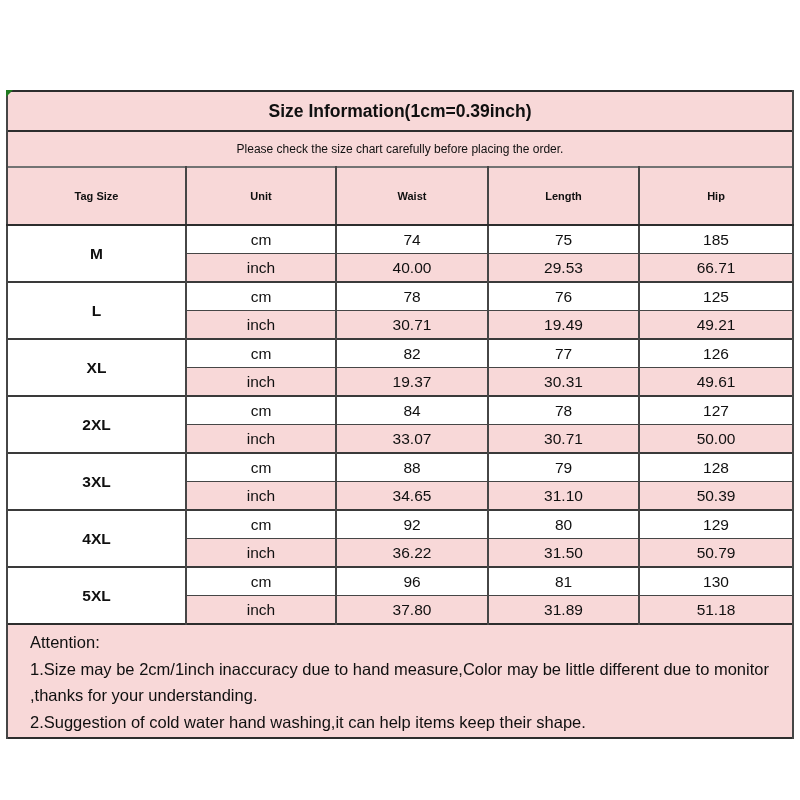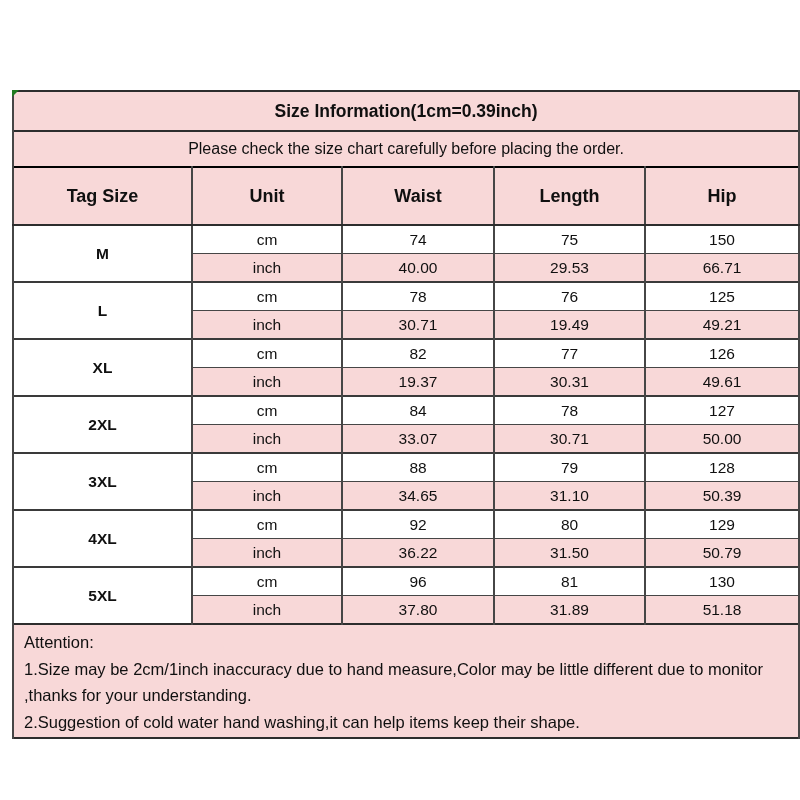--- a/index.html
+++ b/index.html
@@ -4,21 +4,21 @@
 <style>
   html, body {
     margin: 0; padding: 0;
     width: 800px; height: 800px;
     background: #ffffff;
     overflow: hidden;
     font-family: "Liberation Sans", "DejaVu Sans", sans-serif;
     color: #101010;
   }
   .canvas { position: relative; width: 800px; height: 800px; background: #ffffff; }
-  .size-sheet { position: absolute; left: 12px; top: 90px; width: 786px; }
+  .size-sheet { position: absolute; left: 6px; top: 90px; width: 786px; }
 
   table.size-table {
     width: 786px;
     border-collapse: collapse;
     table-layout: fixed;
     border: 2px solid #2d2d2d;
   }
   td {
     padding: 0;
     text-align: center;
@@ -26,36 +26,36 @@
     border-left: 2px solid var(--line, #464646);
     border-right: 2px solid var(--line, #464646);
     border-top: 1px solid var(--line, #464646);
     border-bottom: 1px solid var(--line, #464646);
     overflow: hidden;
     white-space: nowrap;
   }
   .pink { background: var(--pink, #f8d8d8); }
 
   .title-row td { height: 38px; font-weight: bold; font-size: 17.5px; }
-  .subtitle-row td { height: 34px; font-size: 16px; border-top: 2px solid #2d2d2d; margin-top: 26px; }
+  .subtitle-row td { height: 34px; font-size: 12px; border-top: 2px solid #2d2d2d; margin-top: 26px; }
   .header-row td {
-    height: 56px; font-weight: bold; font-size: 18px;
-    border-top: 2px solid #000000; border-bottom: 2px solid #2d2d2d;
+    height: 56px; font-weight: bold; font-size: 11px;
+    border-top: 2px solid #737373; border-bottom: 2px solid #2d2d2d;
   }
   .row-cm td, .row-inch td { height: 27px; font-size: 15.5px; }
   .row-cm td { border-top: 2px solid #3a3a3a; }
   .cell-size { font-weight: bold; font-size: 17px; background: #ffffff; }
   .cell-unit { font-size: 16px; }
   .row-inch td { background: var(--pink, #f8d8d8); }
 
   .attention-row td {
     background: var(--pink, #f8d8d8);
     text-align: left; vertical-align: top;
     border-top: 2px solid #2d2d2d;
-    padding: 4px 12px 2px 10px;
+    padding: 4px 12px 2px 22px;
     white-space: normal;
   }
   .attention-row .att-line { font-size: 16.5px; line-height: 26.5px; }
 
   .corner-artifact {
     position: absolute; left: 0; top: 0;
     width: 0; height: 0;
     border-top: 7px solid var(--corner, #1f7a1f);
     border-right: 7px solid transparent;
     z-index: 2;
@@ -88,21 +88,21 @@
           <td class="pink">Waist</td>
           <td class="pink">Length</td>
           <td class="pink">Hip</td>
         </tr>
 
         <tr class="row-cm">
             <td class="cell-size" rowspan="2">M</td>
             <td class="cell-unit">cm</td>
             <td class="cell-val">74</td>
             <td class="cell-val">75</td>
-            <td class="cell-val">150</td>
+            <td class="cell-val">185</td>
           </tr>
           <tr class="row-inch">
             <td class="cell-unit">inch</td>
             <td class="cell-val">40.00</td>
             <td class="cell-val">29.53</td>
             <td class="cell-val">66.71</td>
           </tr>
           <tr class="row-cm">
             <td class="cell-size" rowspan="2">L</td>
             <td class="cell-unit">cm</td>

